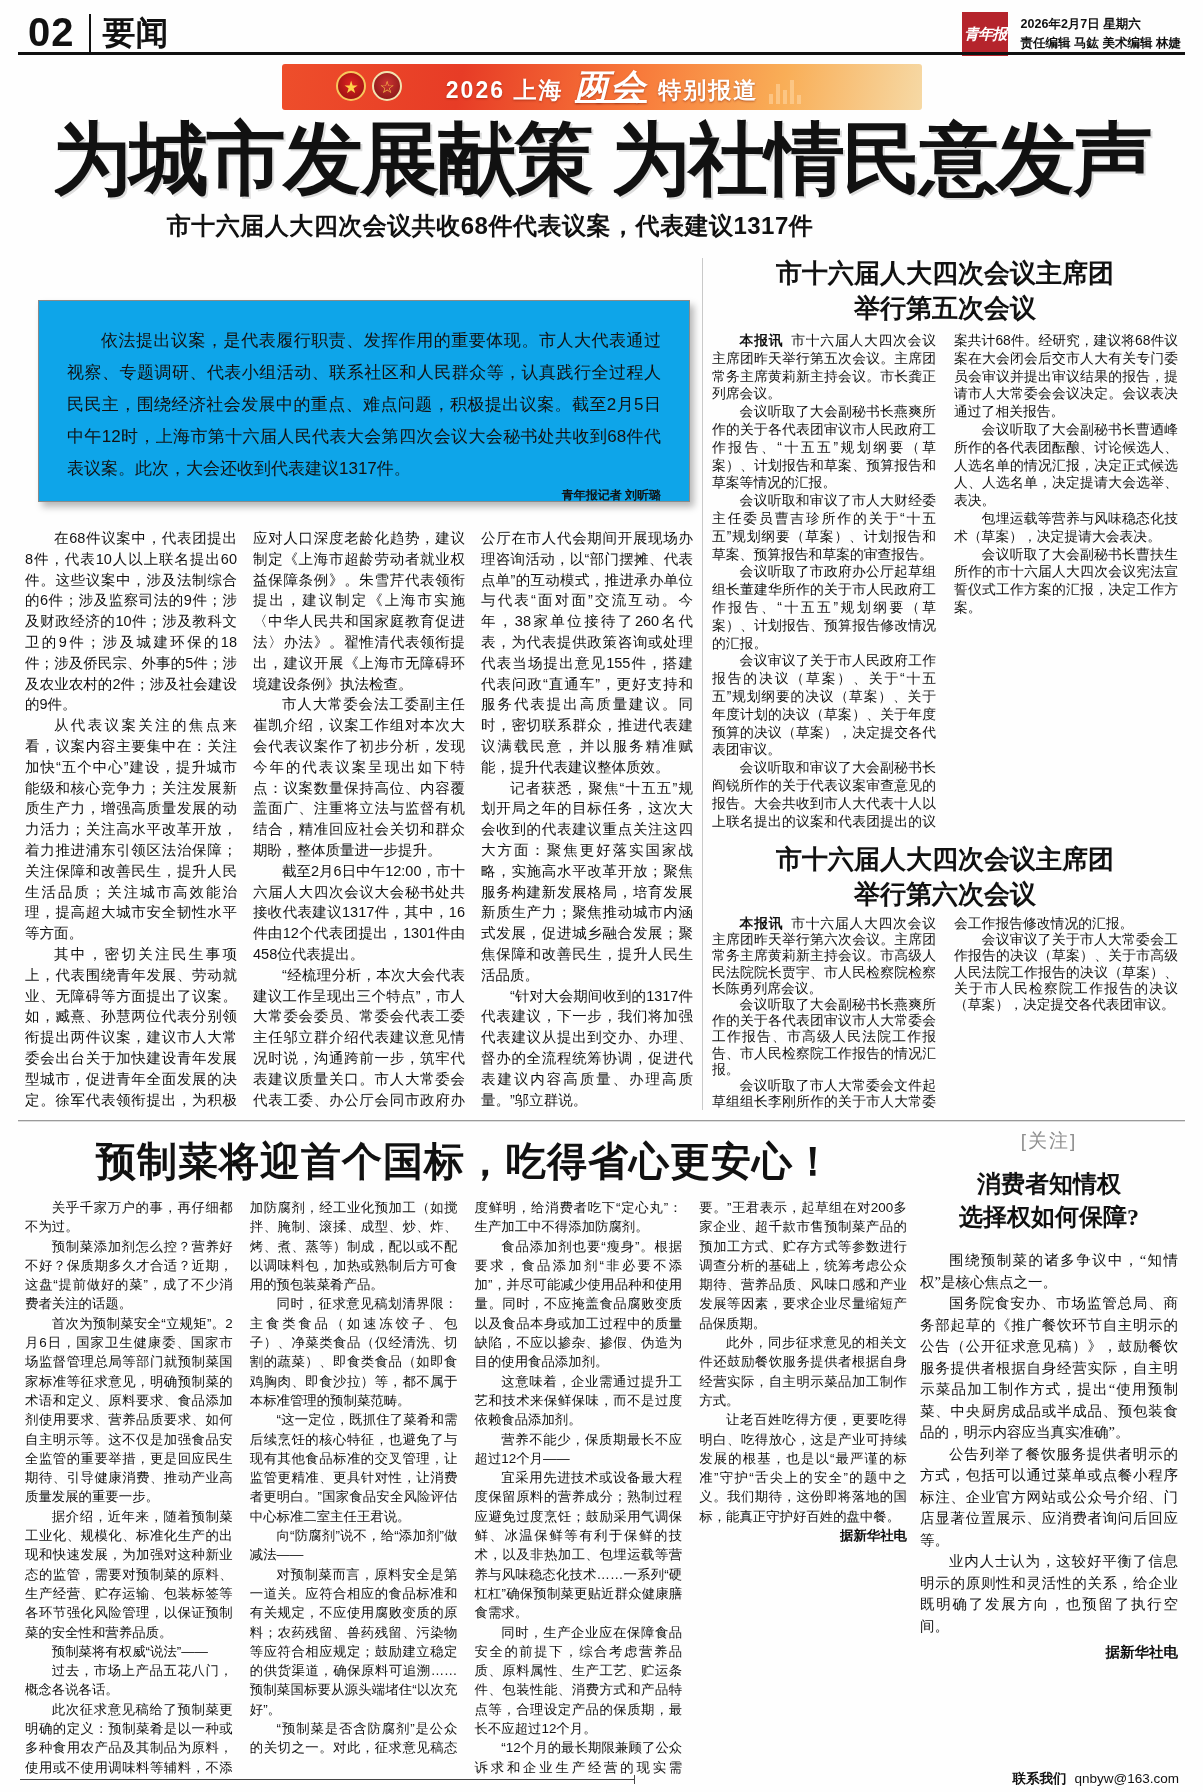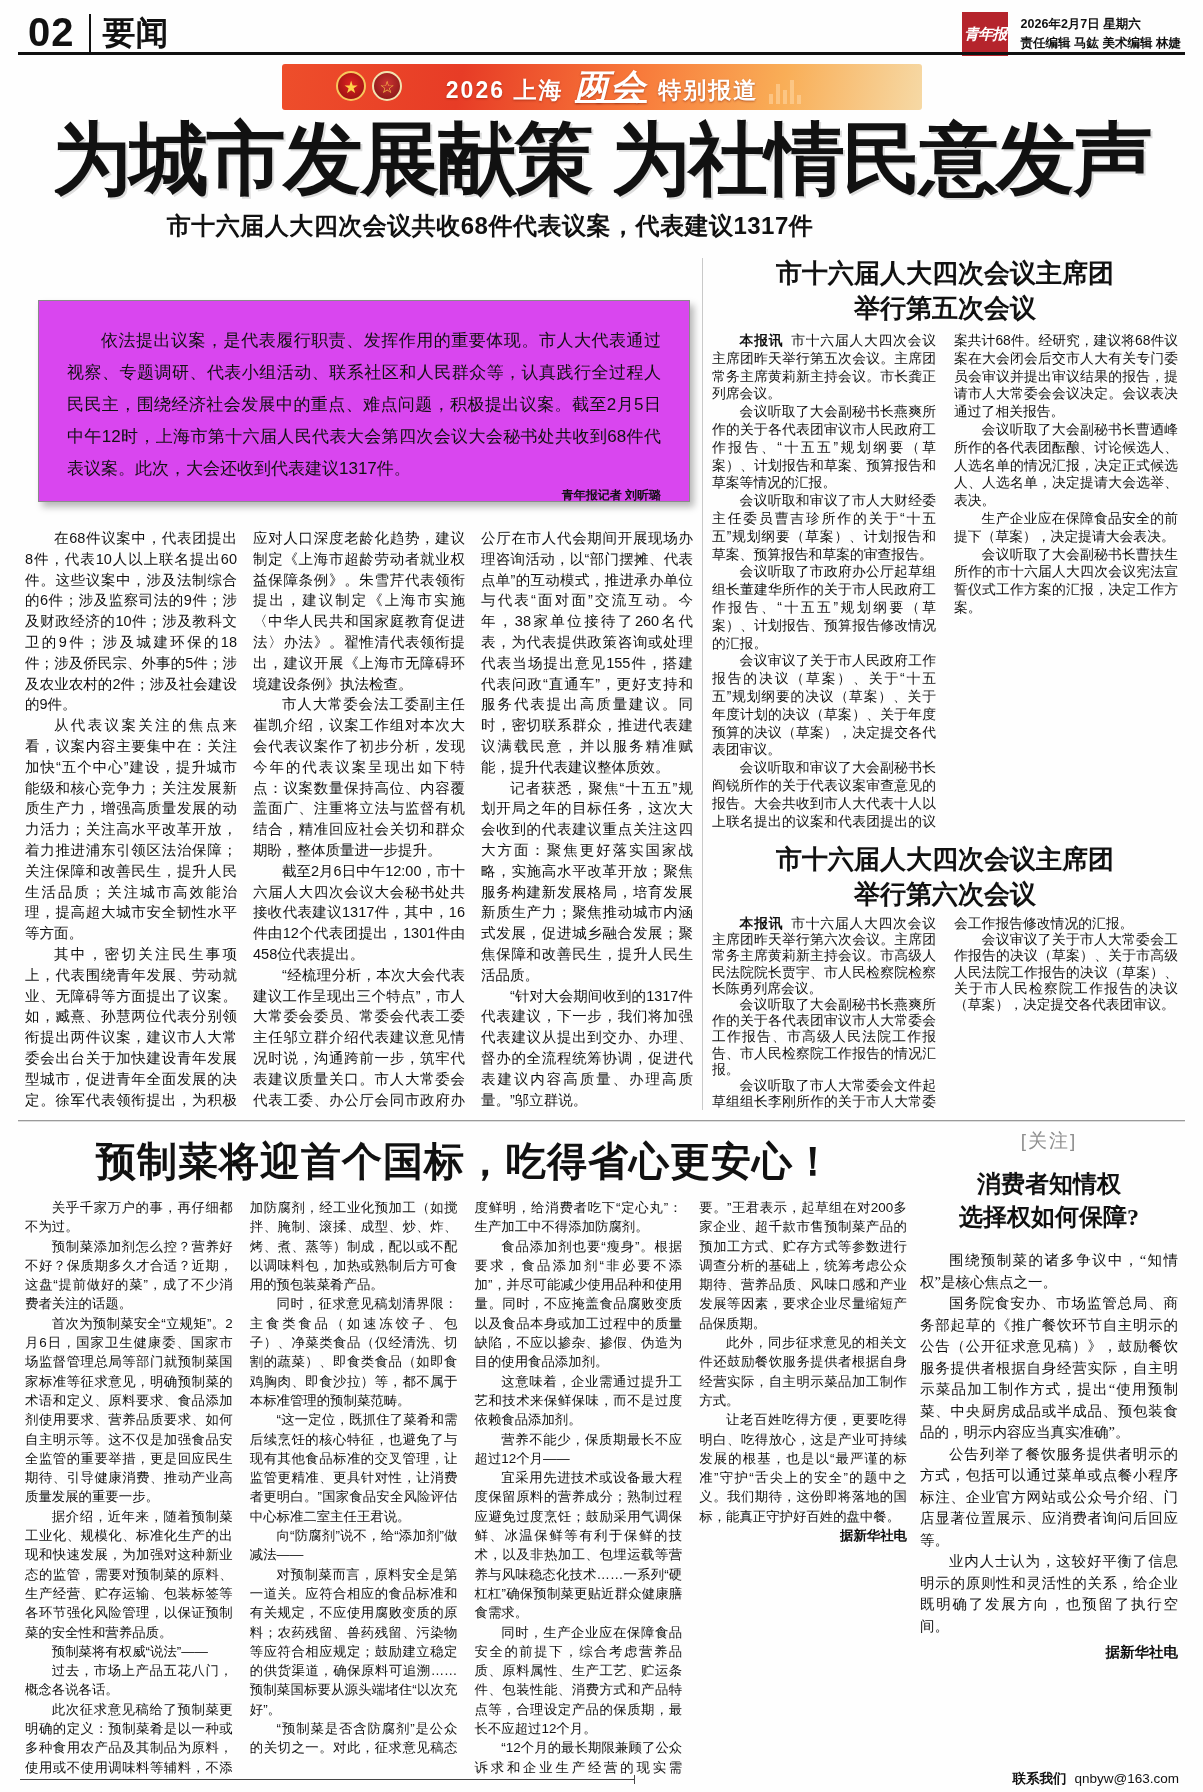--- a/index.html
+++ b/index.html
@@ -37,21 +37,21 @@
 
   
   .lead-headline { position:absolute; top:110px; left:0; width:1203px; text-align:center;
     font-size:79px; font-weight:900; letter-spacing:-2px; line-height:1.25;
     text-shadow:2px 2px 0 #ddd; }
   .lead-sub { position:absolute; top:210px; left:45px; width:890px; text-align:center;
     font-size:24px; font-weight:700; letter-spacing:0.5px; }
 
   
   .intro-box { position:absolute; top:300px; left:38px; width:652px; height:202px;
-    border:1px solid #8a8a8a; background:#d946ef; box-shadow:4px 5px 7px rgba(0,0,0,.28);
+    border:1px solid #8a8a8a; background:#0ea5e9; box-shadow:4px 5px 7px rgba(0,0,0,.28);
     padding:24px 28px 14px 28px; }
   .intro-box .txt { font-size:17px; line-height:32px; text-align:justify; text-indent:2em; }
   .intro-box .byline { text-align:right; font-size:12px; font-weight:700; margin-top:2px; }
 
   
   .colblock p { text-indent:2em; text-align:justify; }
   .left-body { position:absolute; top:528px; left:25px; width:668px; height:588px;
     column-count:3; column-gap:16px; column-fill:auto;
     font-size:14.5px; line-height:20.8px; }
   .vrule { position:absolute; top:258px; left:702px; width:1px; height:852px; background:#c9c9c9; }
@@ -144,21 +144,21 @@
   <div>举行第五次会议</div>
 </div>
 <div class="r-art r-body r1-body colblock">
   <p><b class="dateline">本报讯</b><span>市十六届人大四次会议主席团昨天举行第五次会议。主席团常务主席黄莉新主持会议。市长龚正列席会议。</span></p>
   <p>会议听取了大会副秘书长燕爽所作的关于各代表团审议市人民政府工作报告、“十五五”规划纲要（草案）、计划报告和草案、预算报告和草案等情况的汇报。</p>
   <p>会议听取和审议了市人大财经委主任委员曹吉珍所作的关于“十五五”规划纲要（草案）、计划报告和草案、预算报告和草案的审查报告。</p>
   <p>会议听取了市政府办公厅起草组组长董建华所作的关于市人民政府工作报告、“十五五”规划纲要（草案）、计划报告、预算报告修改情况的汇报。</p>
   <p>会议审议了关于市人民政府工作报告的决议（草案）、关于“十五五”规划纲要的决议（草案）、关于年度计划的决议（草案）、关于年度预算的决议（草案），决定提交各代表团审议。</p>
   <p>会议听取和审议了大会副秘书长阎锐所作的关于代表议案审查意见的报告。大会共收到市人大代表十人以上联名提出的议案和代表团提出的议案共计68件。经研究，建议将68件议案在大会闭会后交市人大有关专门委员会审议并提出审议结果的报告，提请市人大常委会会议决定。会议表决通过了相关报告。</p>
   <p>会议听取了大会副秘书长曹迺峰所作的各代表团酝酿、讨论候选人、人选名单的情况汇报，决定正式候选人、人选名单，决定提请大会选举、表决。</p>
-  <p>生产企业应在保障食品安全的前提下（草案），决定提请大会表决。</p>
+  <p>包埋运载等营养与风味稳态化技术（草案），决定提请大会表决。</p>
   <p>会议听取了大会副秘书长曹扶生所作的市十六届人大四次会议宪法宣誓仪式工作方案的汇报，决定工作方案。</p>
 </div>
 
 <div class="r-art r-head r2-head">
   <div>市十六届人大四次会议主席团</div>
   <div>举行第六次会议</div>
 </div>
 <div class="r-art r-body r2-body colblock">
   <p><b class="dateline">本报讯</b><span>市十六届人大四次会议主席团昨天举行第六次会议。主席团常务主席黄莉新主持会议。市高级人民法院院长贾宇、市人民检察院检察长陈勇列席会议。</span></p>
   <p>会议听取了大会副秘书长燕爽所作的关于各代表团审议市人大常委会工作报告、市高级人民法院工作报告、市人民检察院工作报告的情况汇报。</p>

